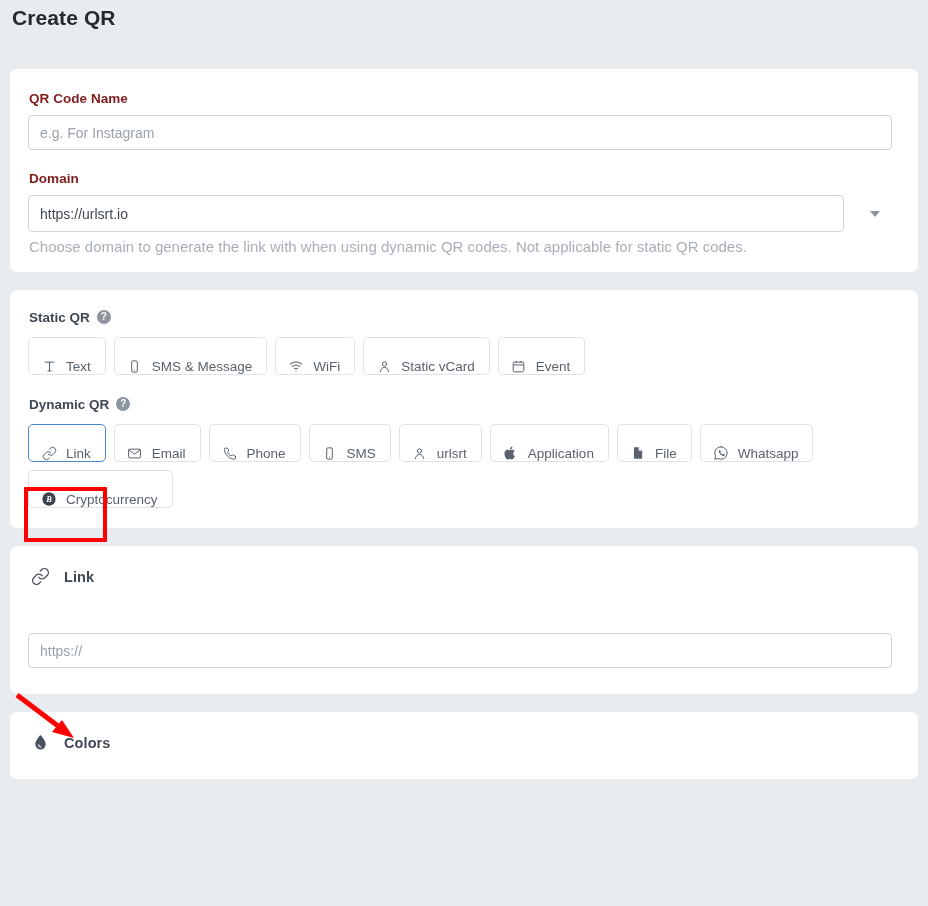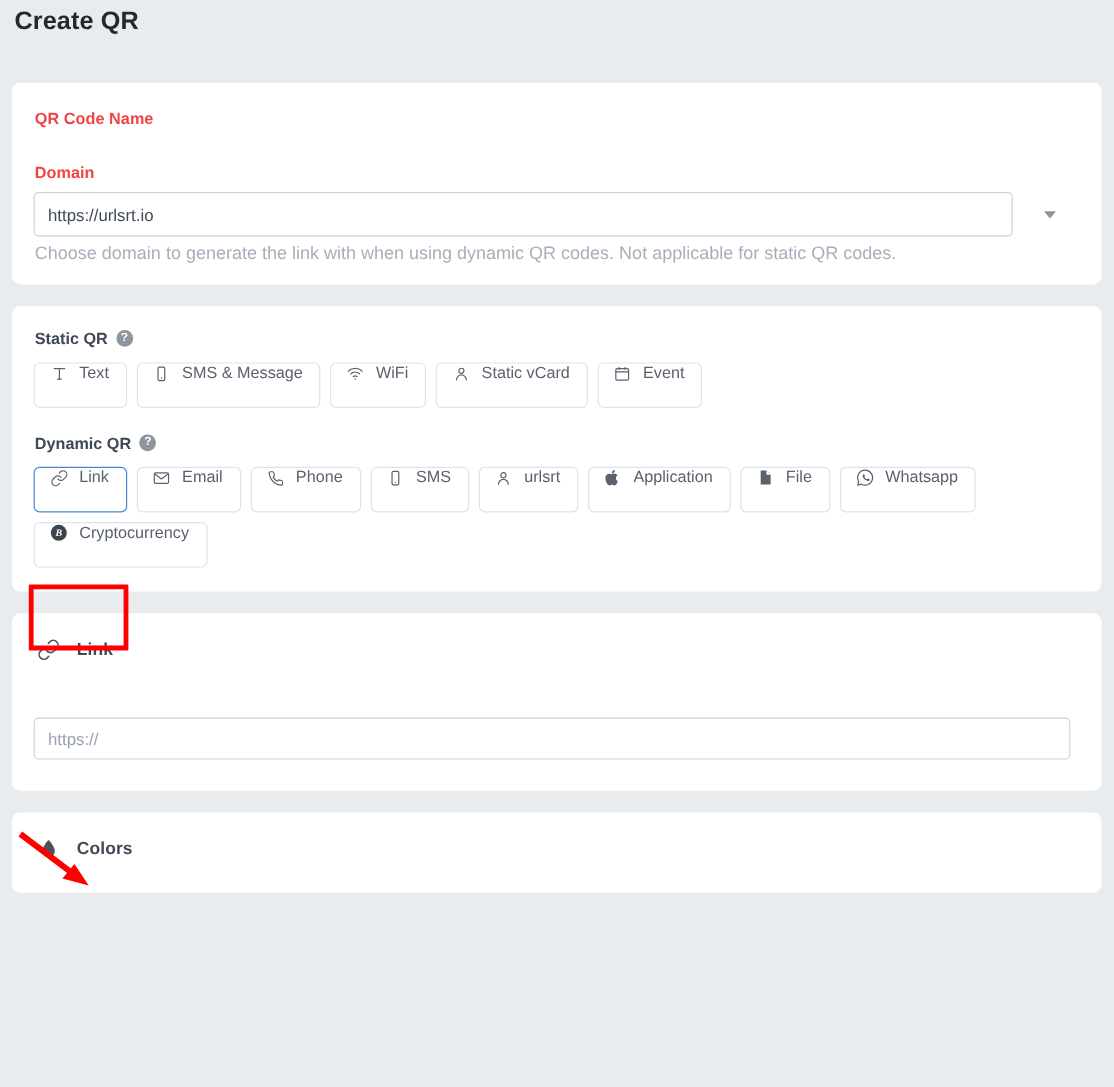--- a/index.html
+++ b/index.html
@@ -43,21 +43,21 @@
   #card-basics { margin-top: 36px; padding: 22px 18px 18px 18px; }
   #card-types  { padding: 20px 18px 20px 18px; }
   #card-link   { padding: 20px 18px 26px 18px; }
   #card-colors { padding: 20px 18px 26px 18px; margin-bottom: 12px; }
 
   
   .field-label {
     display: block;
     font-size: 13.5px;
     font-weight: bold;
-    color: #ef4444;
+    color: #7f1d1d;
     margin: 0 0 9px 1px;
     letter-spacing: .05px;
   }
   .text-input {
     display: block;
     width: 864px;
     height: 35px;
     border: 1px solid #ccd3dd;
     border-radius: 4px;
     background: #fff;
@@ -131,21 +131,21 @@
 
   
   .btn-row {
     display: flex;
     flex-wrap: wrap;
     gap: 8px;
     margin-bottom: 0;
   }
   .type-btn {
     display: inline-flex;
-    align-items: flex-start;
+    align-items: flex-end;
     gap: 9px;
     height: 38px;
     padding: 0 14px 0 12px;
     border: 1px solid #dfe3e9;
     border-radius: 5px;
     background: #fff;
     font-size: 13.5px;
     color: #5a626e;
     cursor: pointer;
     white-space: nowrap;
@@ -200,20 +200,21 @@
 </head>
 <body style="background: rgb(233, 236, 239);">
 
 <div class="page">
 
   <h1 class="page-title">Create QR</h1>
 
   <div class="card" id="card-basics">
 
     <label class="field-label">QR Code Name</label>
+    <input class="text-input" type="text" placeholder="e.g. For Instagram" style="">
 
     <div class="spacer-20"></div>
 
     <label class="field-label">Domain</label>
     <div class="select-wrap">
       <div class="select-box">
         <span>https://urlsrt.io</span>
       </div>
       <span class="select-arrow"></span>
     </div>

